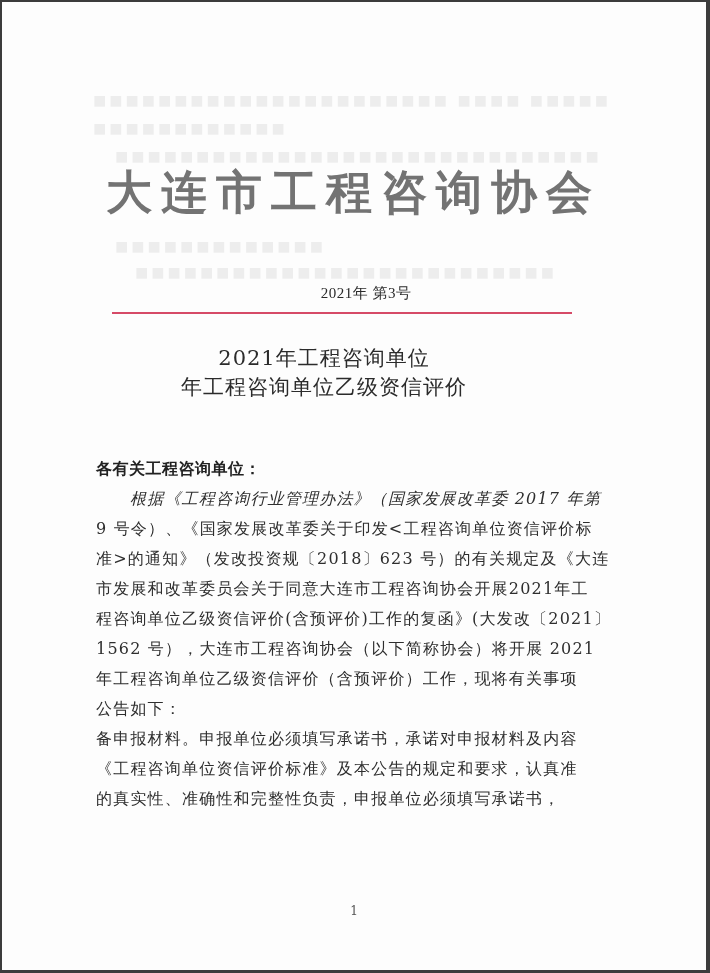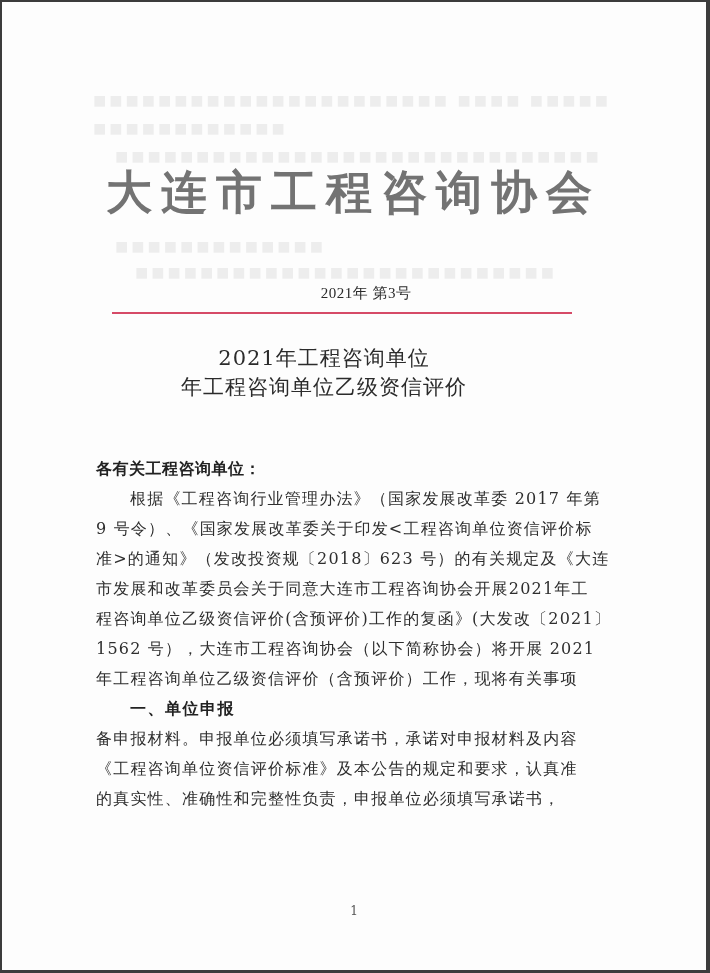--- a/index.html
+++ b/index.html
@@ -92,21 +92,21 @@
       line-height: 30px;
       height: 30px;
       letter-spacing: 0.5px;
     }
     .line {
       height: 30px;
       line-height: 30px;
       white-space: nowrap;
       letter-spacing: 1.2px;
     }
-    .indent { padding-left: 34px; }
+    .indent { padding-left: 34px; font-style: italic; }
     .section {
       font-family: "DejaVu Sans", sans-serif;
       font-weight: bold;
       padding-left: 34px;
       height: 30px;
       line-height: 30px;
       letter-spacing: 1.5px;
       color: #222;
     }
     .pagenum {
@@ -143,22 +143,22 @@
   <div class="body">
     <div class="salutation">各有关工程咨询单位：</div>
 
     <div class="line indent">根据《工程咨询行业管理办法》（国家发展改革委 2017 年第</div>
     <div class="line">9 号令）、《国家发展改革委关于印发&lt;工程咨询单位资信评价标</div>
     <div class="line">准&gt;的通知》（发改投资规〔2018〕623 号）的有关规定及《大连</div>
     <div class="line">市发展和改革委员会关于同意大连市工程咨询协会开展2021年工</div>
     <div class="line">程咨询单位乙级资信评价(含预评价)工作的复函》(大发改〔2021〕</div>
     <div class="line">1562 号），大连市工程咨询协会（以下简称协会）将开展 2021</div>
     <div class="line">年工程咨询单位乙级资信评价（含预评价）工作，现将有关事项</div>
+    <div class="line">公告如下：</div>
 
-    <div class="section">一、单位申报</div>
 
     <div class="line">备申报材料。申报单位必须填写承诺书，承诺对申报材料及内容</div>
     <div class="line">《工程咨询单位资信评价标准》及本公告的规定和要求，认真准</div>
     <div class="line">的真实性、准确性和完整性负责，申报单位必须填写承诺书，</div>
   </div>
 
   <div class="pagenum">1</div>
 </div>
 
 </body></html>

